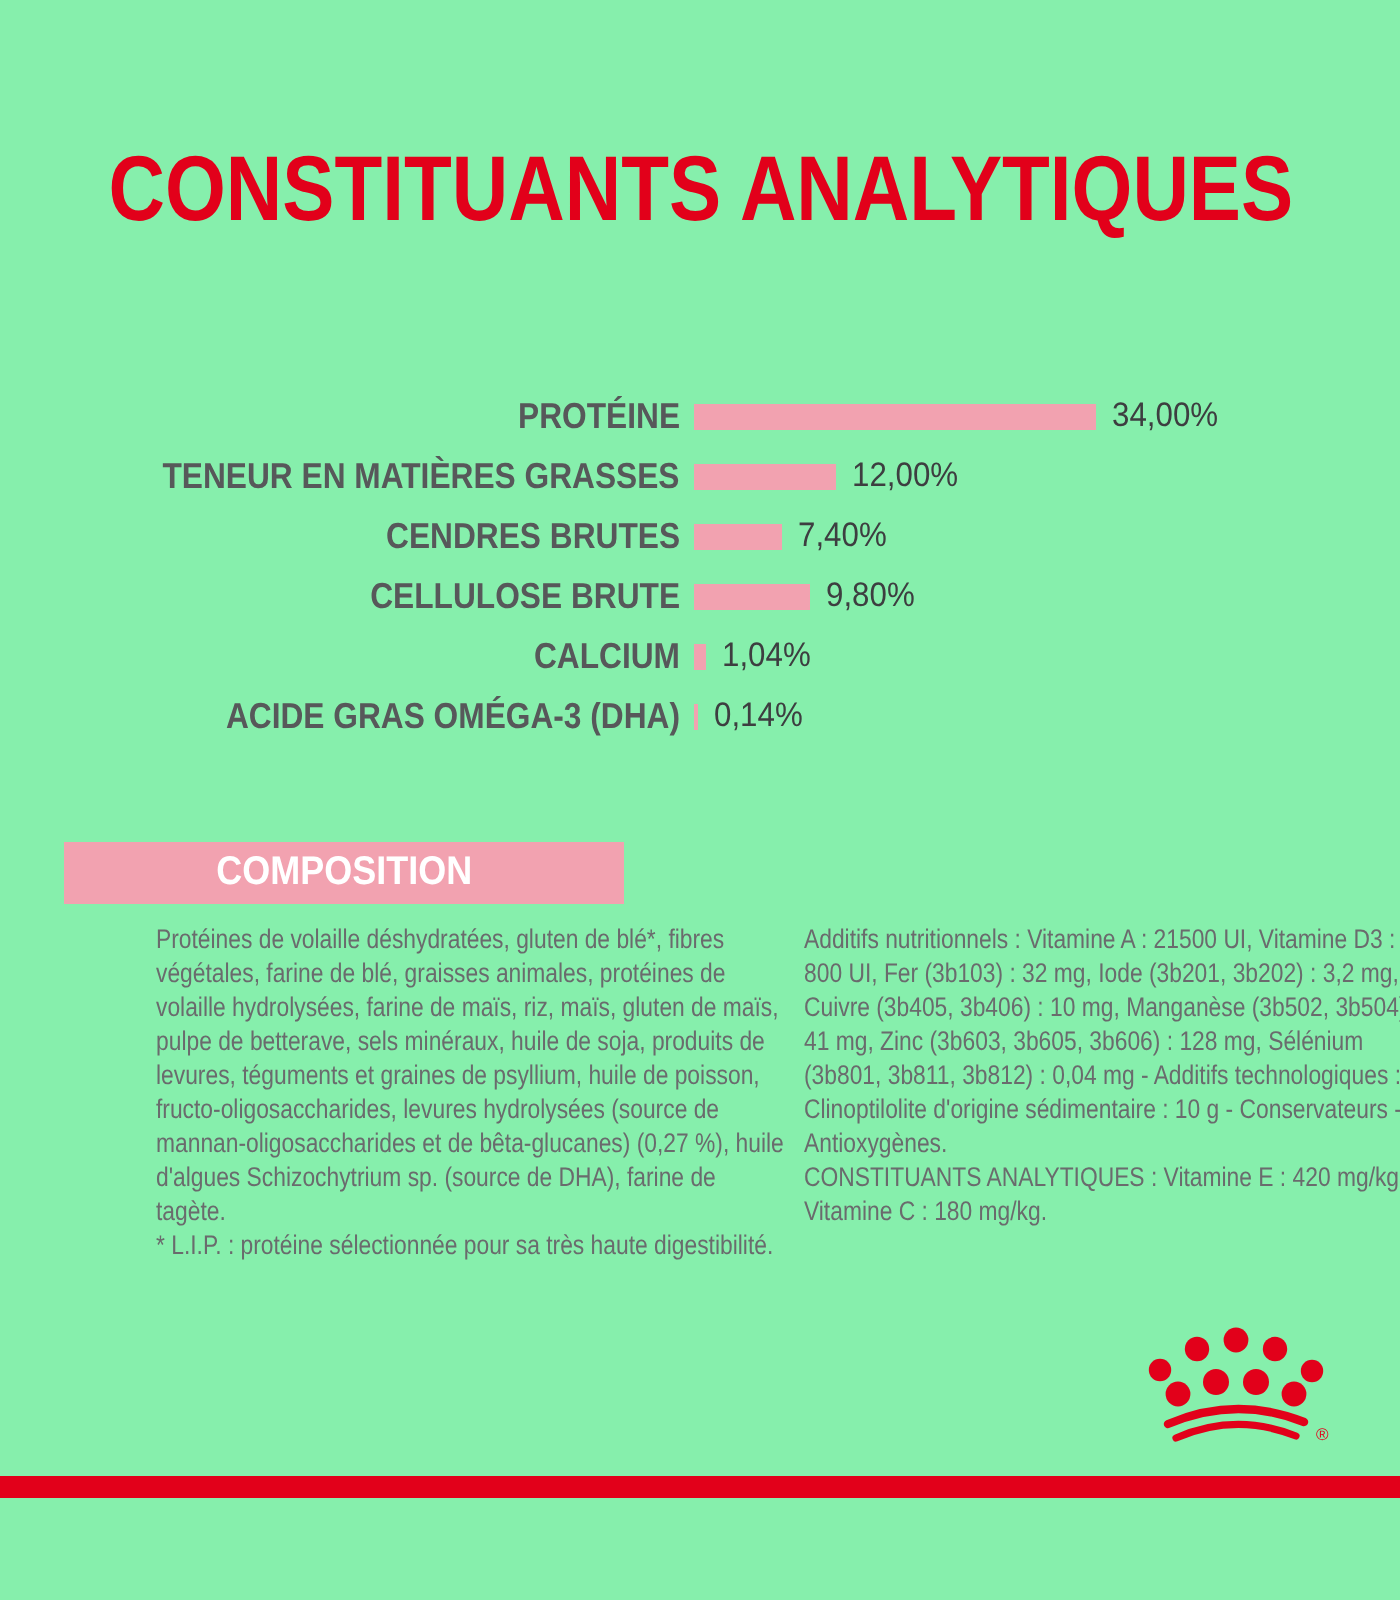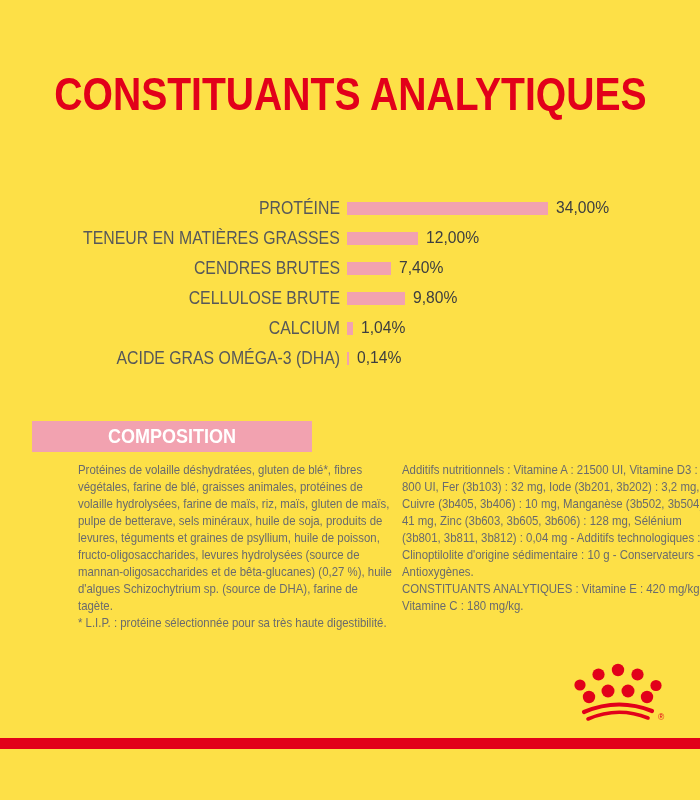--- a/index.html
+++ b/index.html
@@ -1,21 +1,21 @@
 <!DOCTYPE html>
 <html><head>
 <meta charset="utf-8">
 <style>
   * { margin: 0; padding: 0; box-sizing: border-box; }
   html, body { background: #ffffff; }
   .page {
     position: relative;
     width: 700px;
     height: 800px;
-    background: #fde047;
+    background: #86efac;
     overflow: hidden;
     font-family: "Liberation Sans", sans-serif;
   }
   .page-title {
     position: absolute;
     top: 68px; left: 0; right: 0;
     text-align: center;
     font-size: 46px;
     font-weight: 700;
     line-height: 52px;
@@ -24,21 +24,21 @@
   }
   .page-title .cond-c { display:inline-block; transform: scaleX(0.85); transform-origin: 50% 50%; }
 
   
   .chart { position: absolute; top: 193px; left: 0; width: 700px; }
   .chart-row { display: flex; align-items: center; height: 30px; }
   .chart-label {
     width: 340px;
     text-align: right;
     font-size: 18px;
-    font-weight: 400;
+    font-weight: 700;
     color: #57585a;
     white-space: nowrap;
   }
   .chart-label span { display: inline-block; transform: scaleX(0.88); transform-origin: 100% 50%; }
   .chart-bar {
     height: 13px;
     background: #f2a2b0;
     margin-left: 7px;
     flex: 0 0 auto;
   }

